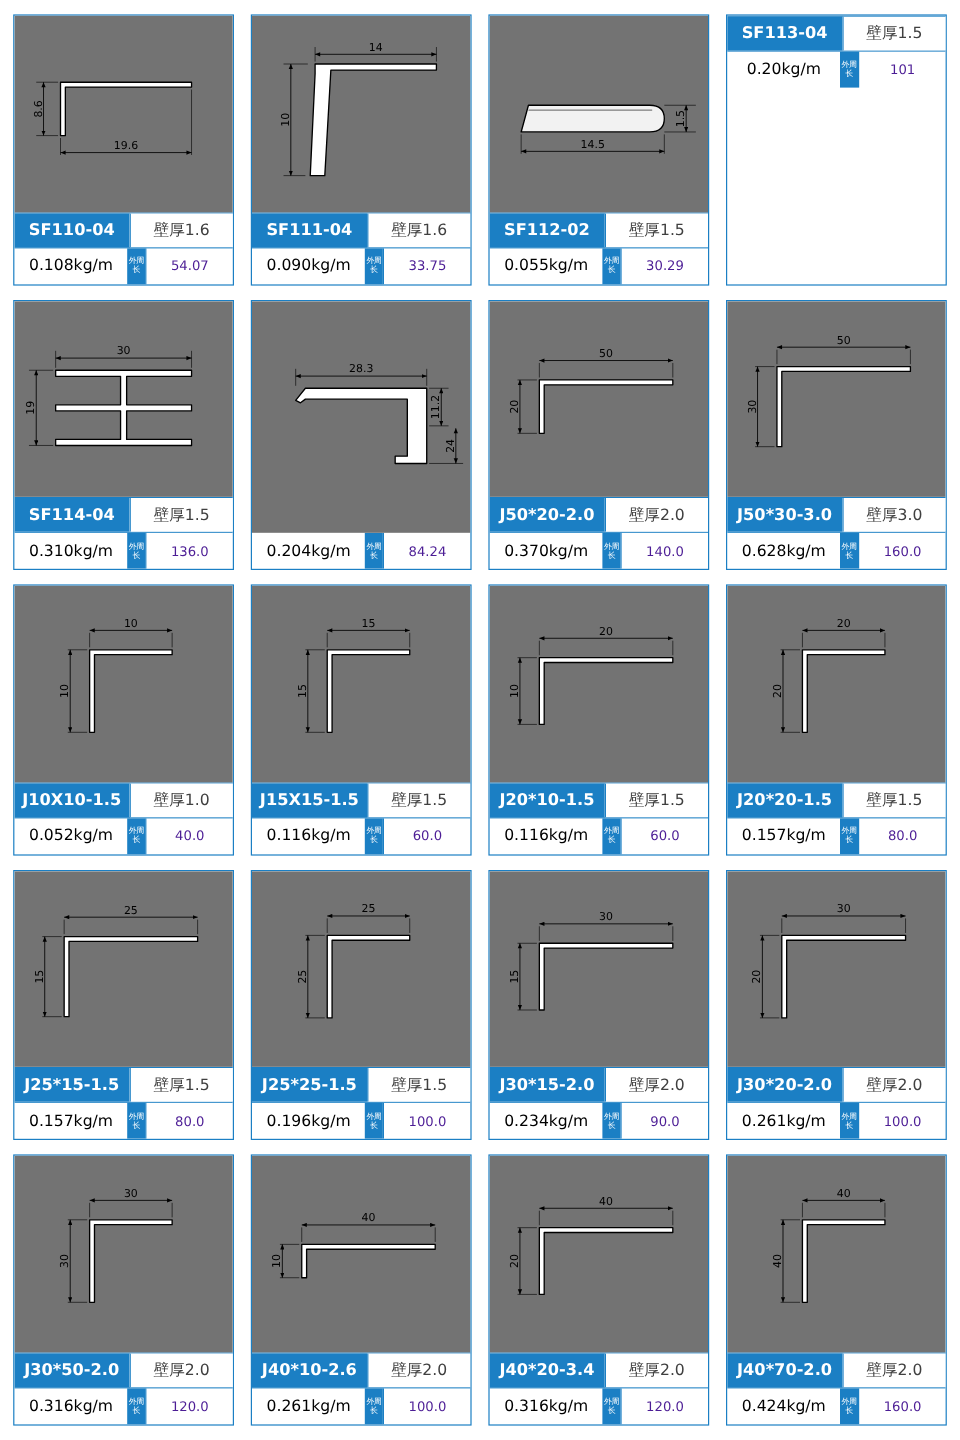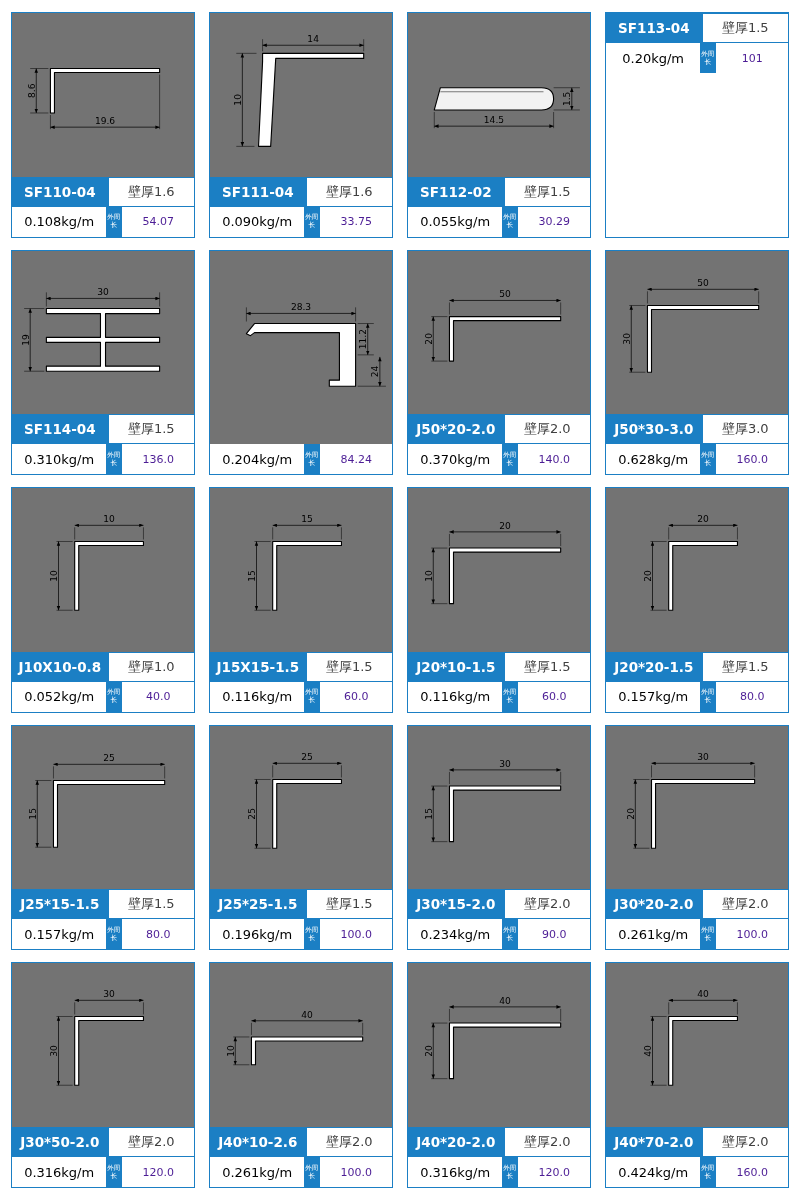--- a/index.html
+++ b/index.html
@@ -413,21 +413,21 @@
             <line x1="130" y1="30" x2="130" y2="18" stroke="#000" stroke-width="0.5"></line>
             <line x1="62" y1="16" x2="130" y2="16" stroke="#000" stroke-width="0.7" marker-start="url(#ah28)" marker-end="url(#ah8)"></line>
             <text class="dim" x="96" y="13" text-anchor="middle">10</text>
             <line x1="60" y1="32" x2="44" y2="32" stroke="#000" stroke-width="0.5"></line>
             <line x1="60" y1="100" x2="44" y2="100" stroke="#000" stroke-width="0.5"></line>
             <line x1="46" y1="32" x2="46" y2="100" stroke="#000" stroke-width="0.7" marker-start="url(#ah28)" marker-end="url(#ah8)"></line>
             <text class="vdim" x="42" y="66" text-anchor="middle" dominant-baseline="middle" transform="rotate(-90 42 66)">10</text>
           </svg>
         </div>
         <div class="row-name">
-          <div class="name-box">J10X10-0.8</div>
+          <div class="name-box">J10X10-1.5</div>
           <div class="thick-box">壁厚1.0</div>
         </div>
         <div class="row-spec">
           <div class="weight-box">0.052kg/m</div>
           <div class="peri-label">
             <span>外周长</span>
           </div>
           <div class="peri-box">40.0</div>
         </div>
       </div>
@@ -773,21 +773,21 @@
             <line x1="151" y1="36.5" x2="151" y2="24.5" stroke="#000" stroke-width="0.5"></line>
             <line x1="41" y1="22.5" x2="151" y2="22.5" stroke="#000" stroke-width="0.7" marker-start="url(#ah218)" marker-end="url(#ah18)"></line>
             <text class="dim" x="96" y="19.5" text-anchor="middle">40</text>
             <line x1="39" y1="38.5" x2="23" y2="38.5" stroke="#000" stroke-width="0.5"></line>
             <line x1="39" y1="93.5" x2="23" y2="93.5" stroke="#000" stroke-width="0.5"></line>
             <line x1="25" y1="38.5" x2="25" y2="93.5" stroke="#000" stroke-width="0.7" marker-start="url(#ah218)" marker-end="url(#ah18)"></line>
             <text class="vdim" x="21" y="66" text-anchor="middle" dominant-baseline="middle" transform="rotate(-90 21 66)">20</text>
           </svg>
         </div>
         <div class="row-name">
-          <div class="name-box">J40*20-2.0</div>
+          <div class="name-box">J40*20-3.4</div>
           <div class="thick-box">壁厚2.0</div>
         </div>
         <div class="row-spec">
           <div class="weight-box">0.316kg/m</div>
           <div class="peri-label">
             <span>外周长</span>
           </div>
           <div class="peri-box">120.0</div>
         </div>
       </div>

